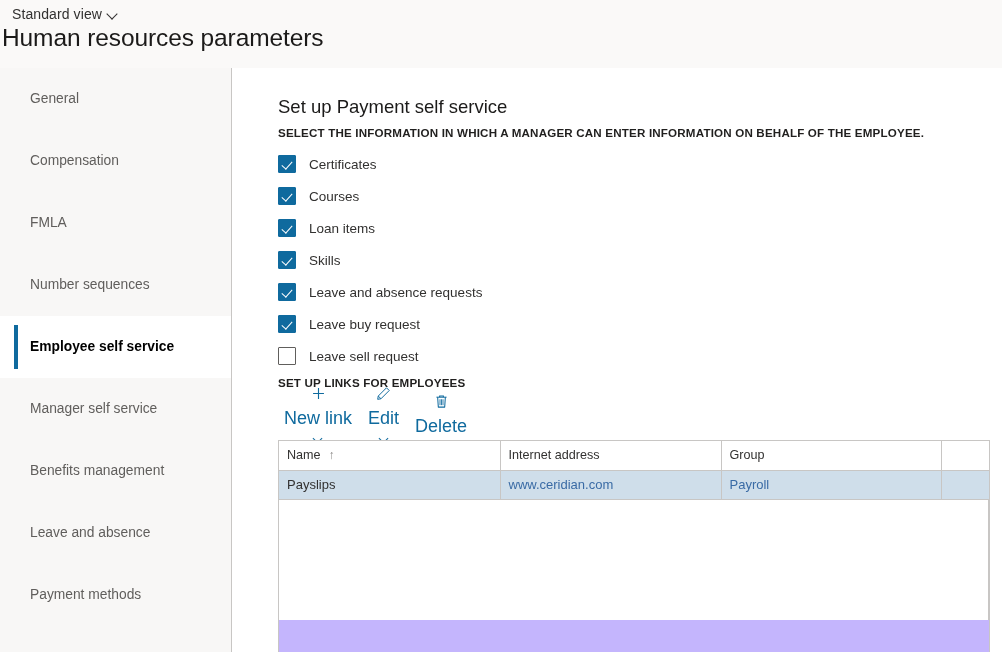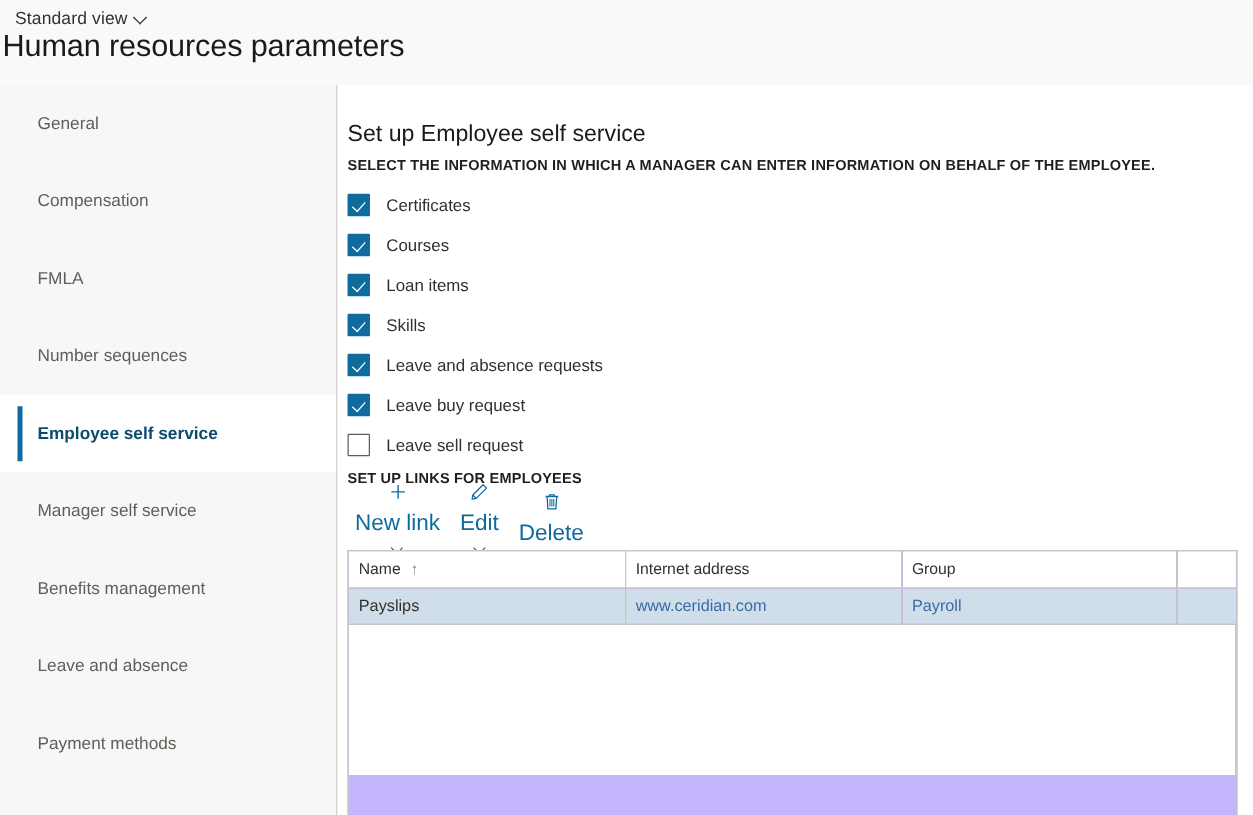--- a/index.html
+++ b/index.html
@@ -69,42 +69,42 @@
     position: absolute;
     left: 0; top: 68px;
     width: 1002px;
     height: 584px;
   }
 
   
   #sidebar {
     position: absolute;
     left: 0; top: 0;
-    width: 270px;
+    width: 232px;
     height: 584px;
     background: #f8f7f6;
     border-right: 1px solid #c8c6c4;
     box-sizing: border-box;
     overflow: hidden;
   }
   .nav-item {
     position: relative;
     height: 62px;
     display: flex;
     align-items: center;
     padding-left: 30px;
     box-sizing: border-box;
     cursor: pointer;
     font-size: 13.8px;
     color: #605e5c;
     background: transparent;
   }
   .nav-item.active {
     background: #ffffff;
-    color: #0c4a6e;
+    color: #000000;
     font-weight: 600;
   }
   .nav-item.active::before {
     content: "";
     position: absolute;
     left: 14px;
     top: 9px;
     bottom: 9px;
     width: 4px;
     background: #0f6a9e;
@@ -341,21 +341,21 @@
     <div class="nav-item">
       <span class="nav-label">Leave and absence</span>
     </div>
     <div class="nav-item">
       <span class="nav-label">Payment methods</span>
     </div>
   </nav>
 
   <section id="main-panel">
 
-    <h2 id="section-title">Set up Employee self service</h2>
+    <h2 id="section-title">Set up Payment self service</h2>
 
     <div id="checkbox-group-label">SELECT THE INFORMATION IN WHICH A MANAGER CAN ENTER INFORMATION ON BEHALF OF THE EMPLOYEE.</div>
 
     <div id="checkbox-list">
       <label class="checkbox-row">
         <span class="cb-box checked"></span>
         <span class="cb-label">Certificates</span>
       </label>
       <label class="checkbox-row">
         <span class="cb-box checked"></span>

